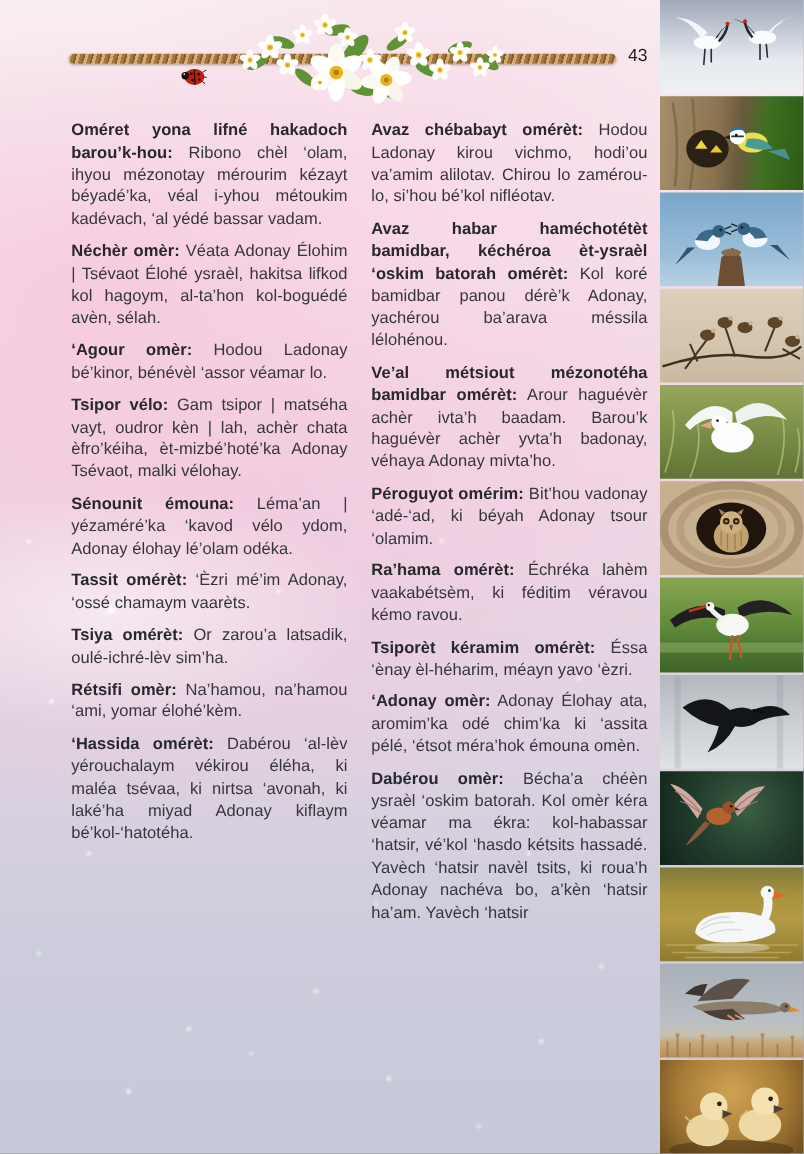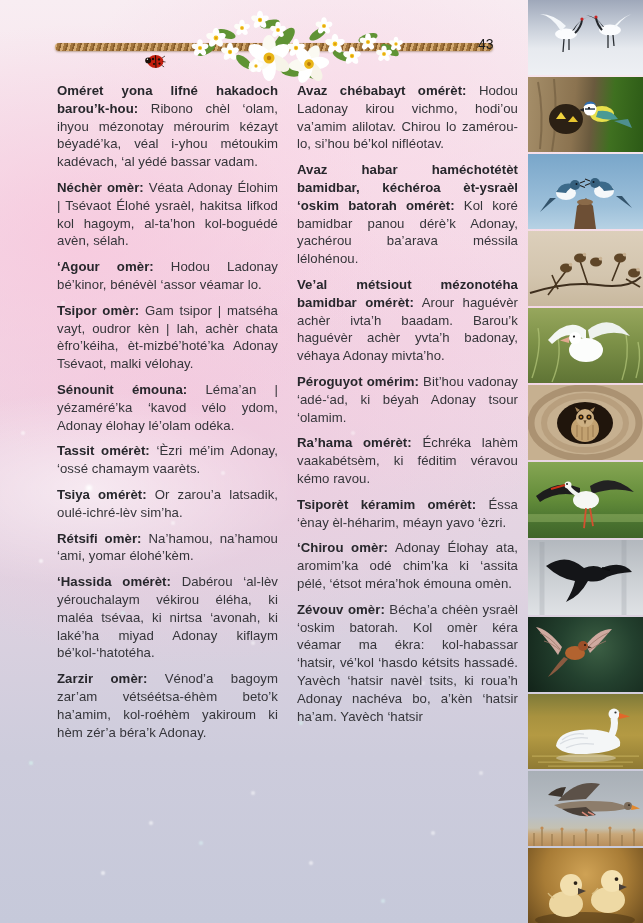--- a/index.html
+++ b/index.html
@@ -29,23 +29,23 @@
       422px 682px 2px 1px rgba(255,255,255,.5), 500px 622px 2px 1px rgba(255,255,255,.5),
       62px 302px 2px 1px rgba(255,255,255,.5), 470px 202px 2px 1px rgba(255,255,255,.45),
       432px 122px 2px 1px rgba(255,255,255,.45);
   }
   
   .rope{position:absolute;left:55px;top:43px;width:438px;height:8px;border-radius:4px;z-index:1;
     background:repeating-linear-gradient(105deg,#d4aa72 0 2.5px,#a2753d 2.5px 5px,#875d2b 5px 6.5px);
     box-shadow:0 1px 2px rgba(110,75,35,.45);}
   .garland{position:absolute;left:172px;top:4px;width:240px;height:90px;z-index:3;}
   .ladybug{position:absolute;left:143px;top:52px;width:23px;height:18px;z-index:2;}
-  .pageno{position:absolute;top:36px;left:478px;width:40px;text-align:left;font-size:14px;color:#1c1c1c;z-index:2;}
+  .pageno{position:absolute;top:36px;left:478px;width:40px;text-align:right;font-size:14px;color:#1c1c1c;z-index:2;}
   
-  .content{position:absolute;left:57px;top:82px;width:461px;display:flex;gap:19px;z-index:2;}
+  .content{position:absolute;left:57px;top:95px;width:461px;display:flex;gap:19px;z-index:2;}
   .col{flex:1;text-align:justify;font-size:13.2px;line-height:17.8px;color:#35353a;letter-spacing:.05px;}
   .para{margin:0 0 8px;}
   .para b{font-weight:700;color:#27272c;}
   
   .strip{position:absolute;top:0;right:0;width:115px;height:923px;display:flex;flex-direction:column;gap:2px;z-index:2;}
   .photo{flex:1;min-height:0;position:relative;overflow:hidden;}
   .photo svg{position:absolute;inset:0;width:100%;height:100%;display:block;}
   .p1{background:linear-gradient(180deg,#9fa8ba 0%,#c6cdd8 35%,#e7eaef 65%,#eef0f4 100%);}
   .p2{background:linear-gradient(95deg,#a58e69 0%,#8b7350 40%,#6a5a3e 55%,#3f7020 72%,#2c5a16 100%);}
   .p3{background:linear-gradient(180deg,#79a6ca 0%,#9dc0da 70%,#b7d2e4 100%);}
@@ -135,37 +135,36 @@
     </svg>
 
     <div class="pageno">43</div>
   </header>
 
   <main class="content">
     <section class="col">
         <p class="para"><b>Oméret yona lifné hakadoch barou’k-hou:</b> <span>Ribono chèl ‘olam, ihyou mézonotay mérourim kézayt béyadé’ka, véal i-yhou métoukim kadévach, ‘al yédé bassar vadam.</span></p>
         <p class="para"><b>Néchèr omèr:</b> <span>Véata Adonay Élohim | Tsévaot Élohé ysraèl, hakitsa lifkod kol hagoym, al-ta’hon kol-boguédé avèn, sélah.</span></p>
         <p class="para"><b>‘Agour omèr:</b> <span>Hodou Ladonay bé’kinor, bénévèl ‘assor véamar lo.</span></p>
-        <p class="para"><b>Tsipor omèr:</b> <span>Gam tsipor | matséha vayt, oudror kèn | lah, achèr chata èfro’kéiha, èt-mizbé’hoté’ka Adonay Tsévaot, malki vélohay.</span></p>
+        <p class="para"><b>Tsipor vélo:</b> <span>Gam tsipor | matséha vayt, oudror kèn | lah, achèr chata èfro’kéiha, èt-mizbé’hoté’ka Adonay Tsévaot, malki vélohay.</span></p>
         <p class="para"><b>Sénounit émouna:</b> <span>Léma’an | yézaméré’ka ‘kavod vélo ydom, Adonay élohay lé’olam odéka.</span></p>
         <p class="para"><b>Tassit omérèt:</b> <span>‘Èzri mé’im Adonay, ‘ossé chamaym vaarèts.</span></p>
         <p class="para"><b>Tsiya omérèt:</b> <span>Or zarou’a latsadik, oulé-ichré-lèv sim’ha.</span></p>
         <p class="para"><b>Rétsifi omèr:</b> <span>Na’hamou, na’hamou ‘ami, yomar élohé’kèm.</span></p>
         <p class="para"><b>‘Hassida omérèt:</b> <span>Dabérou ‘al-lèv yérouchalaym vékirou éléha, ki maléa tsévaa, ki nirtsa ‘avonah, ki laké’ha miyad Adonay kiflaym bé’kol-‘hatotéha.</span></p>
-        <p class="para"><b>Zarzir omèr:</b> <span>Vénod’a bagoym zar’am vétséétsa-éhèm beto’k ha’amim, kol-roéhèm yakiroum ki hèm zér’a béra’k Adonay.</span></p>
       </section>
     <section class="col">
         <p class="para"><b>Avaz chébabayt omérèt:</b> <span>Hodou Ladonay kirou vichmo, hodi’ou va’amim alilotav. Chirou lo zamérou-lo, si’hou bé’kol nifléotav.</span></p>
         <p class="para"><b>Avaz habar haméchotétèt bamidbar, kéchéroa èt-ysraèl ‘oskim batorah omérèt:</b> <span>Kol koré bamidbar panou dérè’k Adonay, yachérou ba’arava méssila lélohénou.</span></p>
         <p class="para"><b>Ve’al métsiout mézonotéha bamidbar omérèt:</b> <span>Arour haguévèr achèr ivta’h baadam. Barou’k haguévèr achèr yvta’h badonay, véhaya Adonay mivta’ho.</span></p>
         <p class="para"><b>Péroguyot omérim:</b> <span>Bit’hou vadonay ‘adé-‘ad, ki béyah Adonay tsour ‘olamim.</span></p>
         <p class="para"><b>Ra’hama omérèt:</b> <span>Échréka lahèm vaakabétsèm, ki féditim véravou kémo ravou.</span></p>
         <p class="para"><b>Tsiporèt kéramim omérèt:</b> <span>Éssa ‘ènay èl-héharim, méayn yavo ‘èzri.</span></p>
-        <p class="para"><b>‘Chirou omèr:</b> <span>Adonay Élohay ata, aromim’ka odé chim’ka ki ‘assita pélé, ‘étsot méra’hok émouna omèn.</span></p>
-        <p class="para"><b>Zévouv omèr:</b> <span>Bécha’a chéèn ysraèl ‘oskim batorah. Kol omèr kéra véamar ma ékra: kol-habassar ‘hatsir, vé’kol ‘hasdo kétsits hassadé. Yavèch ‘hatsir navèl tsits, ki roua’h Adonay nachéva bo, a’kèn ‘hatsir ha’am. Yavèch ‘hatsir</span></p>
+        <p class="para"><b>‘Adonay omèr:</b> <span>Adonay Élohay ata, aromim’ka odé chim’ka ki ‘assita pélé, ‘étsot méra’hok émouna omèn.</span></p>
+        <p class="para"><b>Dabérou omèr:</b> <span>Bécha’a chéèn ysraèl ‘oskim batorah. Kol omèr kéra véamar ma ékra: kol-habassar ‘hatsir, vé’kol ‘hasdo kétsits hassadé. Yavèch ‘hatsir navèl tsits, ki roua’h Adonay nachéva bo, a’kèn ‘hatsir ha’am. Yavèch ‘hatsir</span></p>
       </section>
   </main>
 
   <aside class="strip">
 
     <div class="photo p1" title="Red-crowned cranes dancing in snow">
       <svg viewBox="0 0 115 75" preserveAspectRatio="none">
         <ellipse cx="38" cy="34" rx="11" ry="5.5" fill="#fbfcfe"></ellipse>
         <path d="M33 31 Q24 16 12 14 Q26 14 38 26 Z" fill="#f4f7fa"></path>
         <path d="M44 31 Q52 18 64 16 Q52 18 46 30 Z" fill="#1d2126"></path>

